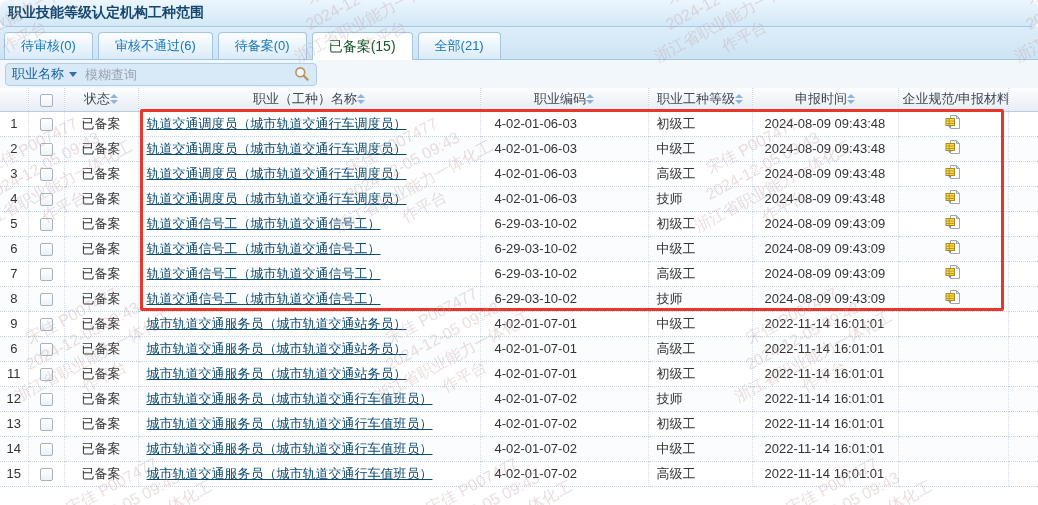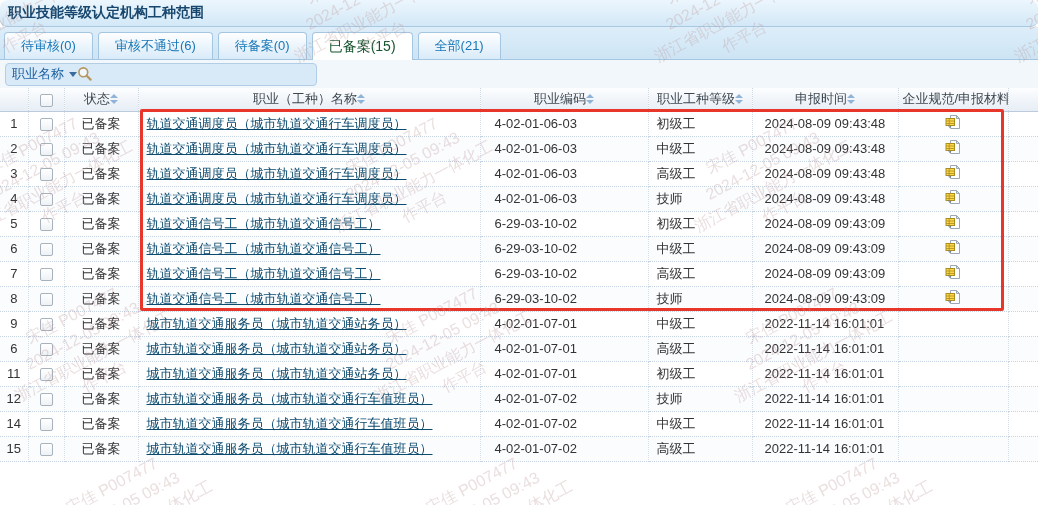--- a/index.html
+++ b/index.html
@@ -113,20 +113,21 @@
     <div class="tab active">已备案(15)</div>
     <div class="tab">全部(21)</div>
   </div>
 
 <div class="searchbar">
   <div class="searchbox">
     <span class="fieldsel">
       <span>职业名称</span>
       <span class="caret"></span>
     </span>
+    <input class="searchinput" type="text" placeholder="模糊查询" style="">
     <span class="mag">
       <svg width="16" height="16" viewBox="0 0 16 16">
         <circle cx="6.3" cy="6.3" r="4.4" fill="rgba(255,255,255,0.65)" stroke="#b5985f" stroke-width="1.6"></circle>
         <line x1="9.7" y1="9.7" x2="13.6" y2="13.6" stroke="#b5985f" stroke-width="2.2" stroke-linecap="round"></line>
       </svg>
     </span>
   </div>
 </div>
 
 <div class="tablewrap">
@@ -365,20 +366,31 @@
           <td class="cb-cell"><span class="cb"></span></td>
           <td class="status-cell">已备案</td>
           <td class="name-cell"><a>城市轨道交通服务员（城市轨道交通行车值班员）</a></td>
           <td class="code-cell">4-02-01-07-02</td>
           <td class="level-cell">技师</td>
           <td class="time-cell">2022-11-14 16:01:01</td>
           <td class="doc-cell"></td>
           <td class=""></td>
         </tr>
         <tr class="datarow">
+          <td class="num-cell">13</td>
+          <td class="cb-cell"><span class="cb"></span></td>
+          <td class="status-cell">已备案</td>
+          <td class="name-cell"><a>城市轨道交通服务员（城市轨道交通行车值班员）</a></td>
+          <td class="code-cell">4-02-01-07-02</td>
+          <td class="level-cell">初级工</td>
+          <td class="time-cell">2022-11-14 16:01:01</td>
+          <td class="doc-cell"></td>
+          <td class=""></td>
+        </tr>
+        <tr class="datarow">
           <td class="num-cell">14</td>
           <td class="cb-cell"><span class="cb"></span></td>
           <td class="status-cell">已备案</td>
           <td class="name-cell"><a>城市轨道交通服务员（城市轨道交通行车值班员）</a></td>
           <td class="code-cell">4-02-01-07-02</td>
           <td class="level-cell">中级工</td>
           <td class="time-cell">2022-11-14 16:01:01</td>
           <td class="doc-cell"></td>
           <td class=""></td>
         </tr>

